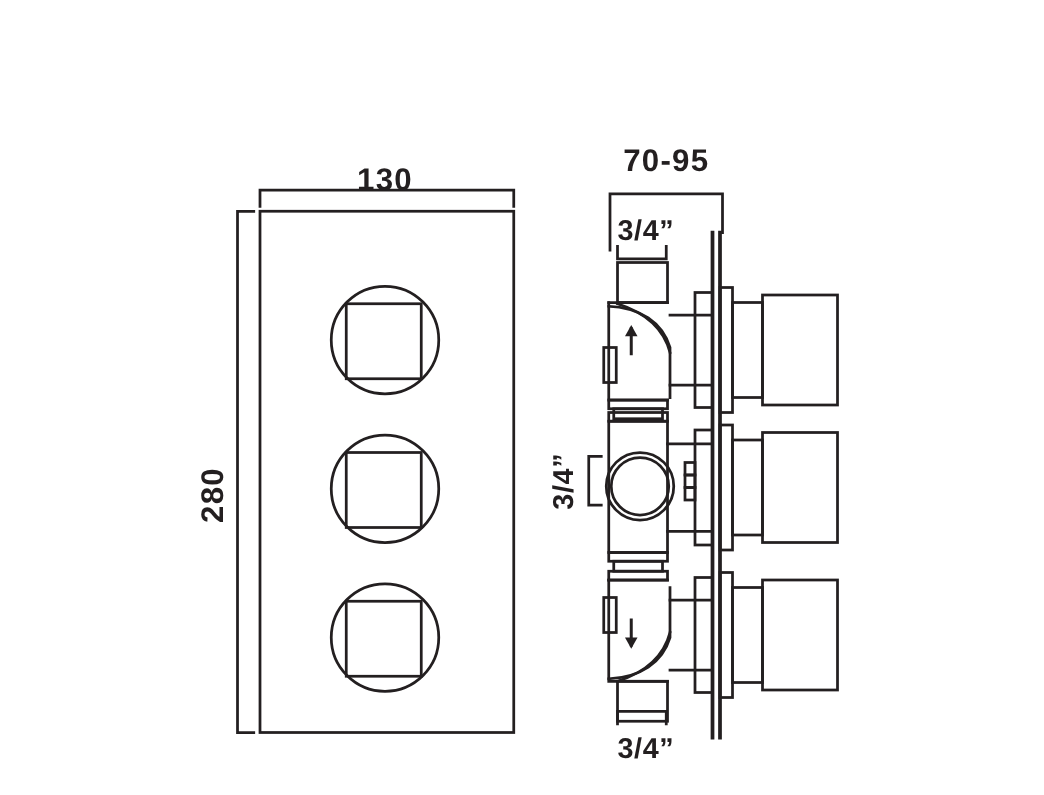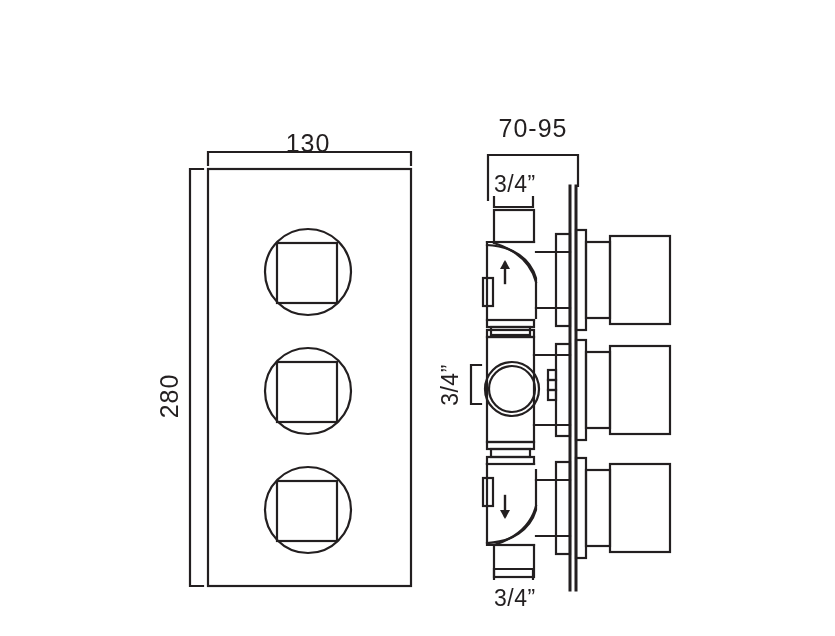--- a/index.html
+++ b/index.html
@@ -4,21 +4,21 @@
 <style>
   html,body{margin:0;padding:0;}
   body{
     width:835px;height:636px;
     background:#ffffff;
     font-family:"Liberation Sans", sans-serif;
     color:#231f20;
     overflow:hidden;
     position:relative;
   }
-  #stage{position:absolute;left:0;top:0;width:835px;height:550px;}
+  #stage{position:absolute;left:0;top:0;width:835px;height:550px;font-weight:bold;}
   svg{display:block;}
   .dim-text{
     font-family:"Liberation Sans", sans-serif;
     font-size:25px;
     fill:#231f20;
     letter-spacing:1px;
   }
   .dim-text-sm{
     font-family:"Liberation Sans", sans-serif;
     font-size:23px;

